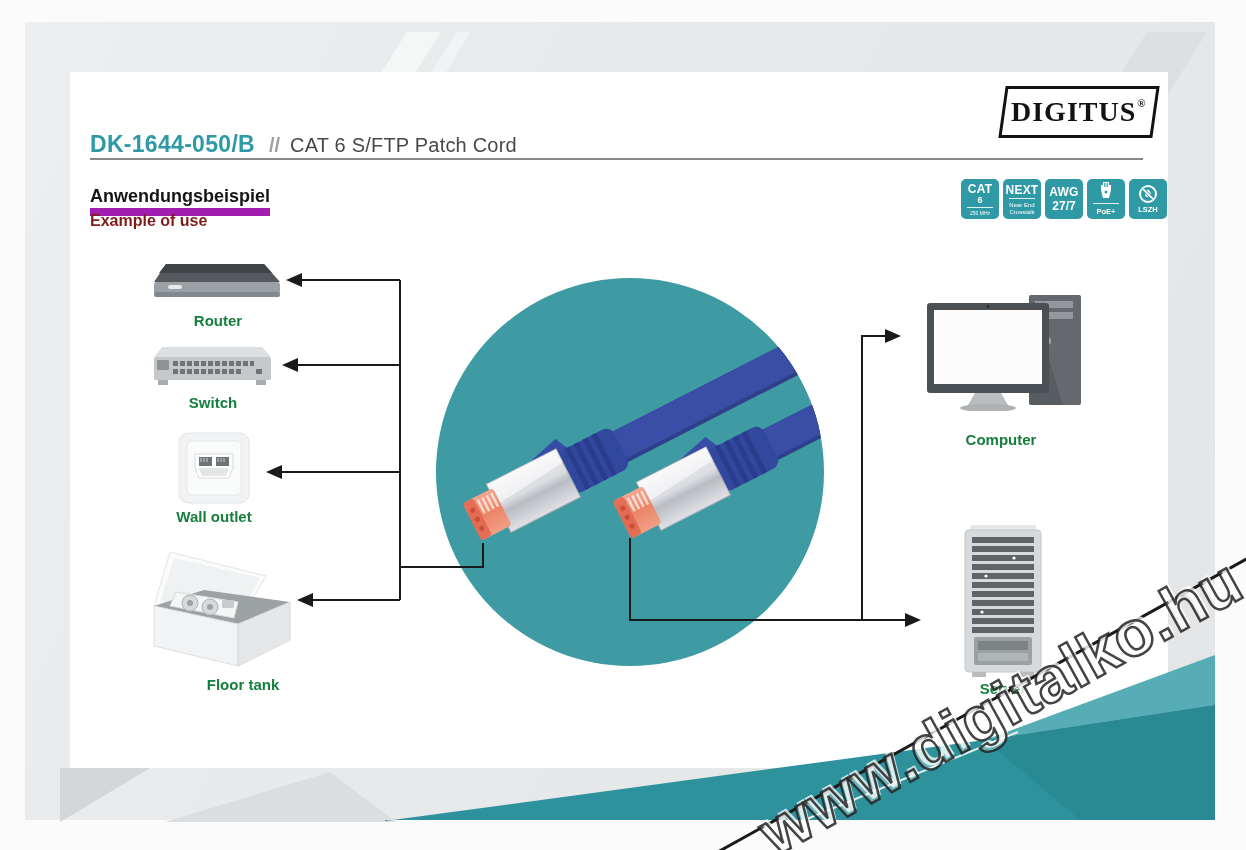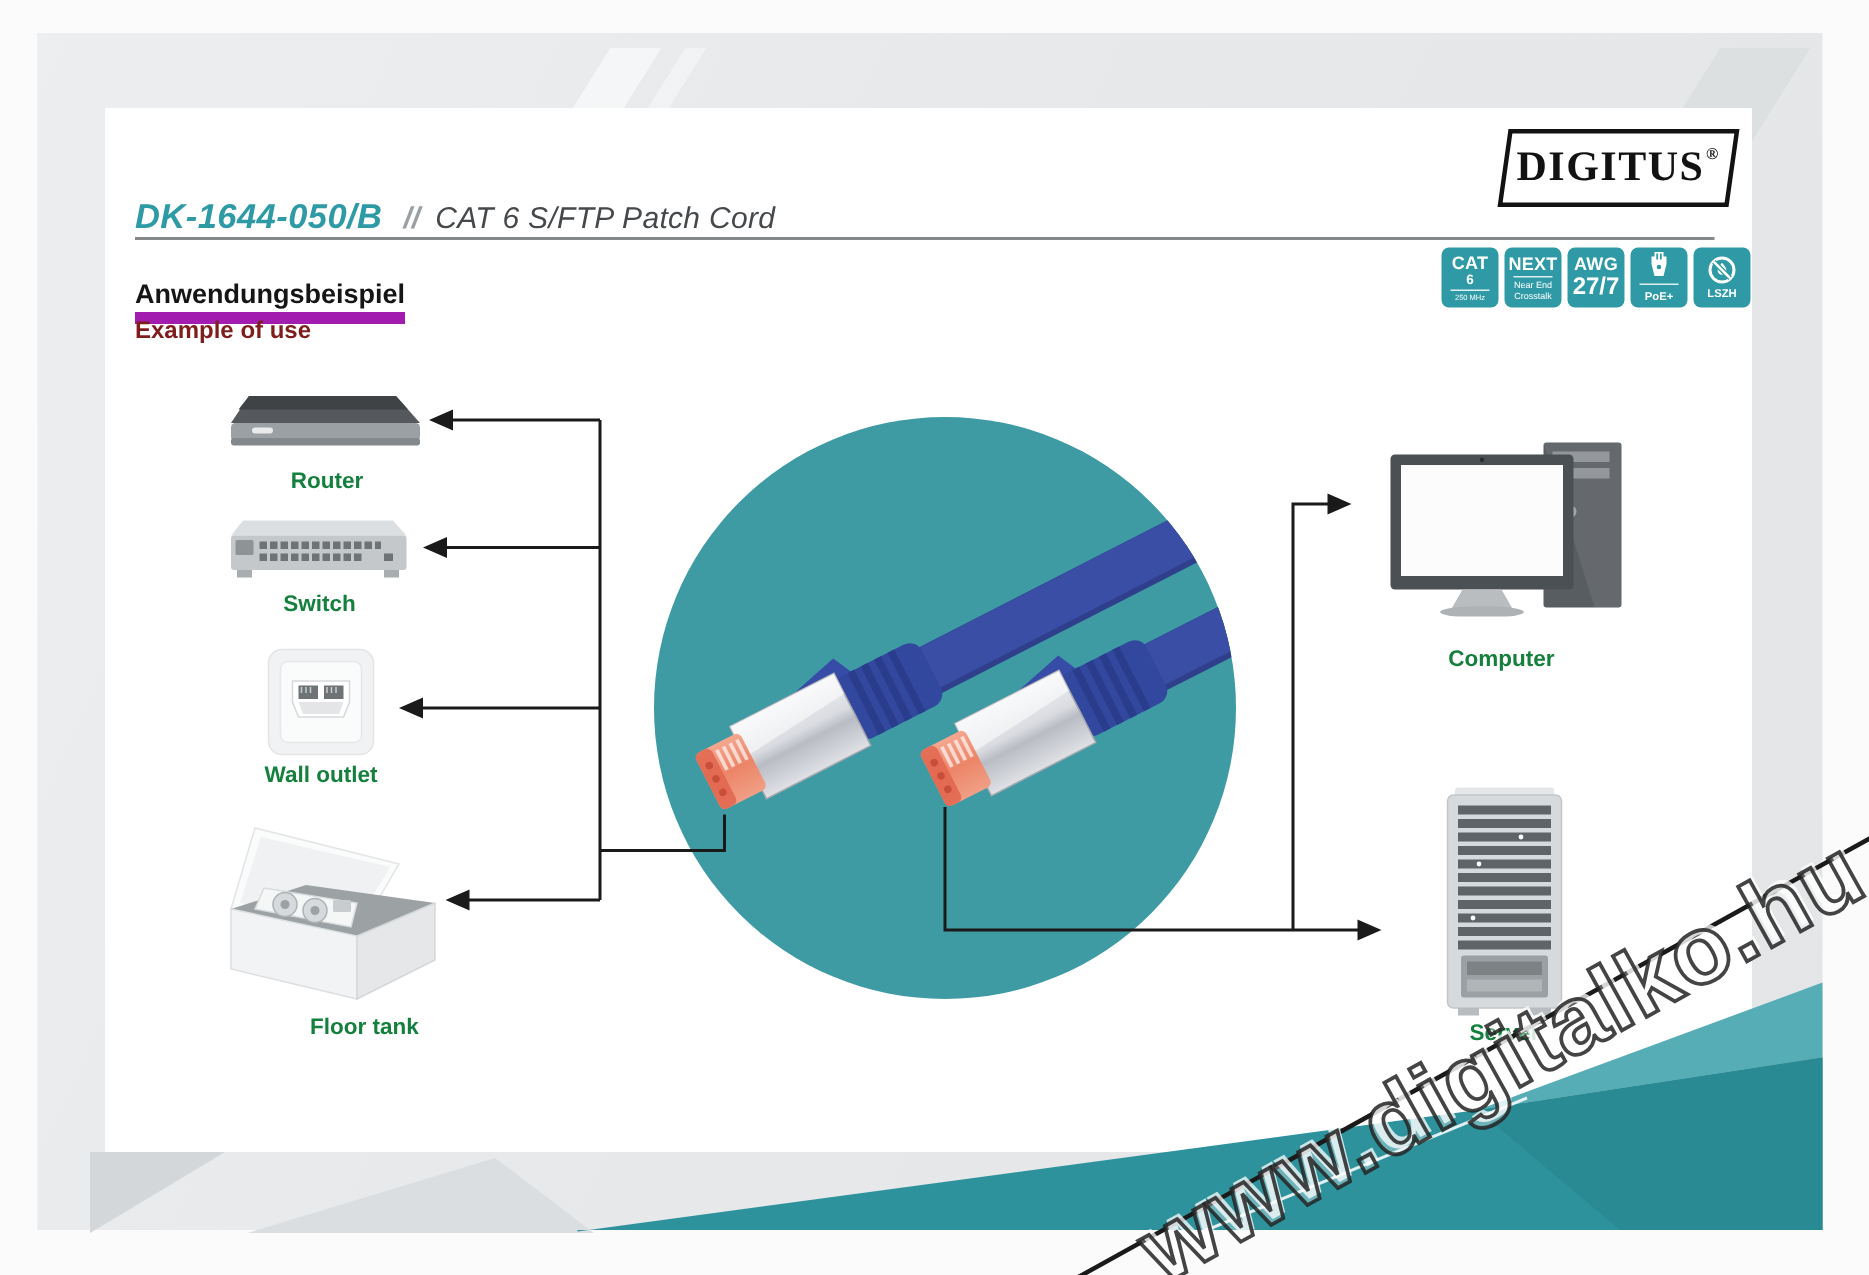--- a/index.html
+++ b/index.html
@@ -14,49 +14,49 @@
     background:linear-gradient(115deg,#eceef0 0%,#e7e9eb 40%,#e3e5e7 100%);
   }
   .streak{position:absolute;top:10px;height:70px;background:rgba(255,255,255,.55);transform:skewX(-32deg);}
   .streak.s1{left:360px;width:34px;}
   .streak.s2{left:410px;width:14px;opacity:.7;}
   .streak.s3{left:1100px;width:60px;background:rgba(210,214,216,.45);}
   .card-inner{
     position:absolute;left:70px;top:72px;width:1098px;height:696px;background:#ffffff;
   }
   
-  .header-line{position:absolute;left:90px;top:131px;white-space:nowrap;font-style:italic;}
+  .header-line{position:absolute;left:90px;top:131px;white-space:nowrap;}
   .model{color:#2e9aa6;font-size:23px;font-weight:bold;letter-spacing:.3px;}
   .sep{color:#9aa0a3;font-size:20px;font-weight:bold;margin:0 10px 0 14px;}
   .product{color:#45494c;font-size:20px;letter-spacing:.2px;}
   .title-rule{position:absolute;left:90px;top:158px;width:1053px;height:2px;background:#85898c;}
   .sect-de{position:absolute;left:90px;top:186px;font-size:18px;font-weight:bold;color:#151515;
            border-bottom:8px solid #a21caf;padding-bottom:1px;}
   .sect-en{position:absolute;left:90px;top:212px;font-size:16px;font-weight:bold;color:#7f1d1d;}
   
   .logo{
     position:absolute;left:1002px;top:86px;width:148px;height:46px;
     border:3px solid #121212;background:#fff;transform:skewX(-8deg);
     display:flex;align-items:center;justify-content:center;
   }
   .logo .txt{
     transform:skewX(8deg);font-family:"Liberation Serif", serif;font-weight:bold;
     font-size:28px;color:#121212;letter-spacing:1px;line-height:1;
   }
   .logo sup{font-size:11px;vertical-align:14px;margin-left:1px;}
   
-  .badges{position:absolute;left:951px;top:165px;display:flex;gap:4px;padding-left:10px;}
+  .badges{position:absolute;left:951px;top:179px;display:flex;gap:4px;padding-left:10px;}
   .badge{
     width:38px;height:40px;border-radius:5px;background:#2f9aa5;color:#fff;
     display:flex;flex-direction:column;align-items:center;justify-content:center;
     text-align:center;line-height:1;overflow:hidden;
   }
   .badge .b1{font-size:12px;font-weight:bold;letter-spacing:.2px;}
   .badge .b2{font-size:9px;font-weight:bold;margin-top:1px;}
-  .badge .b2big{font-size:16px;font-weight:bold;margin-top:2px;}
+  .badge .b2big{font-size:12px;font-weight:bold;margin-top:2px;}
   .badge .tiny{font-size:5px;margin-top:1px;}
   .badge .hr{width:26px;height:1px;background:rgba(255,255,255,.85);margin:2px 0;}
   .badge .lbl{font-size:7.5px;font-weight:bold;margin-top:2px;text-align:center;}
   
   .dev-label{position:absolute;font-size:15px;font-weight:bold;color:#15803d;text-align:center;}
   .dev{position:absolute;}
   
   .overlay{position:absolute;left:0;top:0;pointer-events:none;}
   
   .wm-capsule{

